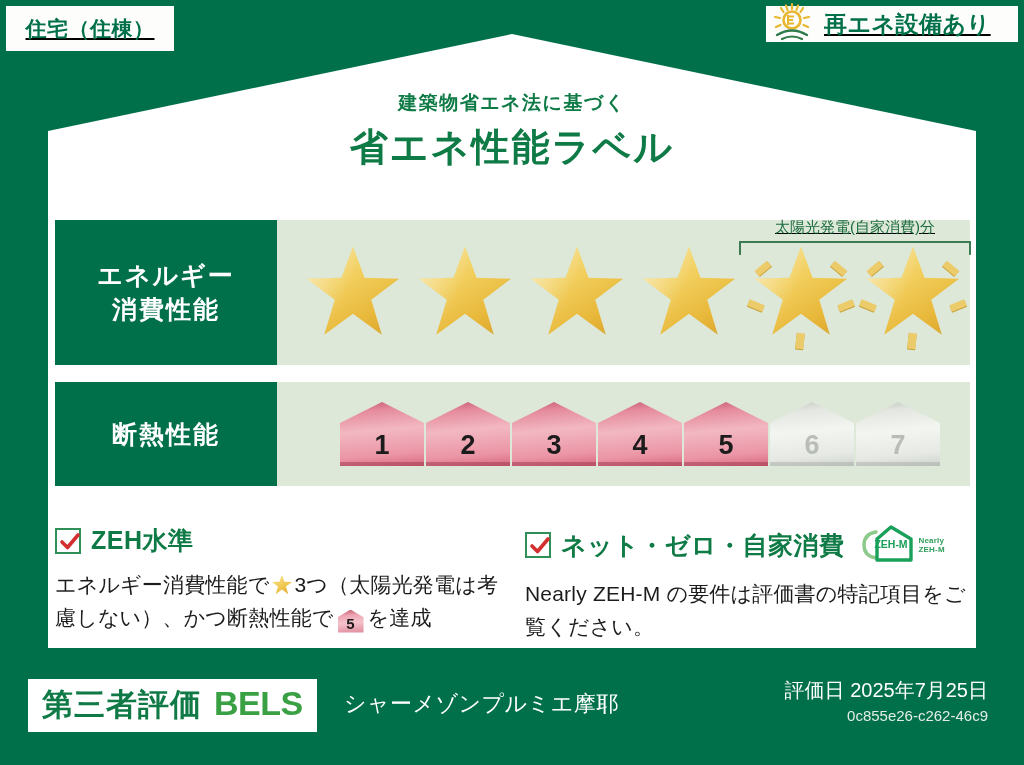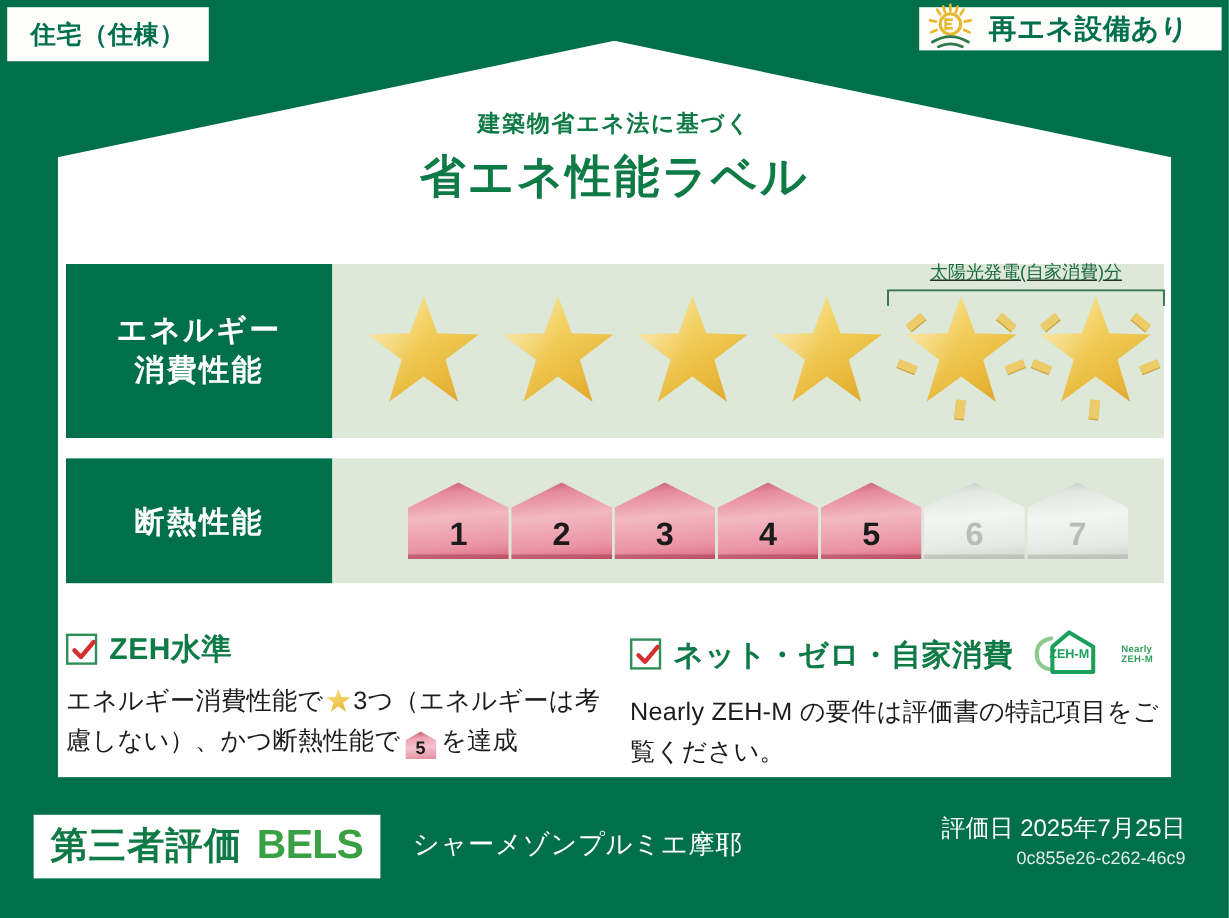--- a/index.html
+++ b/index.html
@@ -18,20 +18,21 @@
     background: #ffffff;
     clip-path: polygon(0% 15.8%, 50% 0%, 100% 15.8%, 100% 100%, 0% 100%);
   }
 
   
   .top-badge {
     position: absolute;
     background: #fdfdfb;
     display: flex; align-items: center; justify-content: center;
     z-index: 5;
+    text-decoration: underline;
   }
   #badge-house {
     left: 6px; top: 6px; width: 168px; height: 45px;
   }
   #badge-house .lbl {
     color: #00704a; font-size: 21px; font-weight: bold; letter-spacing: .5px;
   }
   #badge-renew {
     right: 6px; top: 6px; width: 252px; height: 36px;
     padding: 0 10px 0 6px; gap: 8px; justify-content: flex-start;
@@ -176,21 +177,21 @@
     font-size: 15px; text-align: center; line-height: 28px;
   }
   .inline-house::before {
     content: ""; position: absolute; inset: 0;
     background: linear-gradient(175deg, #c4566d 0%, #eda4b3 25%, #f4c3cc 55%, #e08a9c 100%);
     clip-path: polygon(50% 0%, 100% 33%, 100% 100%, 0% 100%, 0% 33%);
   }
   .inline-house span { position: relative; z-index: 2; }
 
   
-  #zehm-logo { display: flex; align-items: center; gap: 16px; margin-left: 6px; }
+  #zehm-logo { display: flex; align-items: center; gap: 0; margin-left: 6px; }
   #zehm-sub {
     font-size: 8px; font-weight: bold; color: #2f9e5c; line-height: 1.15;
     letter-spacing: .2px;
   }
 
   
   #footer { position: absolute; left: 0; bottom: 0; width: 1024px; height: 100px; }
   #bels-badge {
     position: absolute; left: 28px; top: 14px;
     background: #fff; padding: 5px 14px 6px 14px;
@@ -336,21 +337,21 @@
 <div id="zeh-left" class="zeh-col">
   <div class="zeh-head">
     <span class="checkbox">
       <svg width="22" height="22" viewBox="0 0 22 22">
         <path d="M3 11 L8.5 16.5 L19 4" fill="none" stroke="#d32f2f" stroke-width="3.6" stroke-linecap="round" stroke-linejoin="round"></path>
       </svg>
     </span>
     <span class="zeh-title">ZEH水準</span>
   </div>
   <div class="zeh-body">
-    <span>エネルギー消費性能で</span><span class="inline-star"></span><span>3つ（エネルギー</span><span>は考慮しない）、かつ断熱性能で</span><span class="inline-house"><span>5</span></span><span>を達成</span>
+    <span>エネルギー消費性能で</span><span class="inline-star"></span><span>3つ（太陽光発電</span><span>は考慮しない）、かつ断熱性能で</span><span class="inline-house"><span>5</span></span><span>を達成</span>
   </div>
 </div>
 
 <div id="zeh-right" class="zeh-col">
   <div class="zeh-head">
     <span class="checkbox">
       <svg width="22" height="22" viewBox="0 0 22 22">
         <path d="M3 11 L8.5 16.5 L19 4" fill="none" stroke="#d32f2f" stroke-width="3.6" stroke-linecap="round" stroke-linejoin="round"></path>
       </svg>
     </span>

